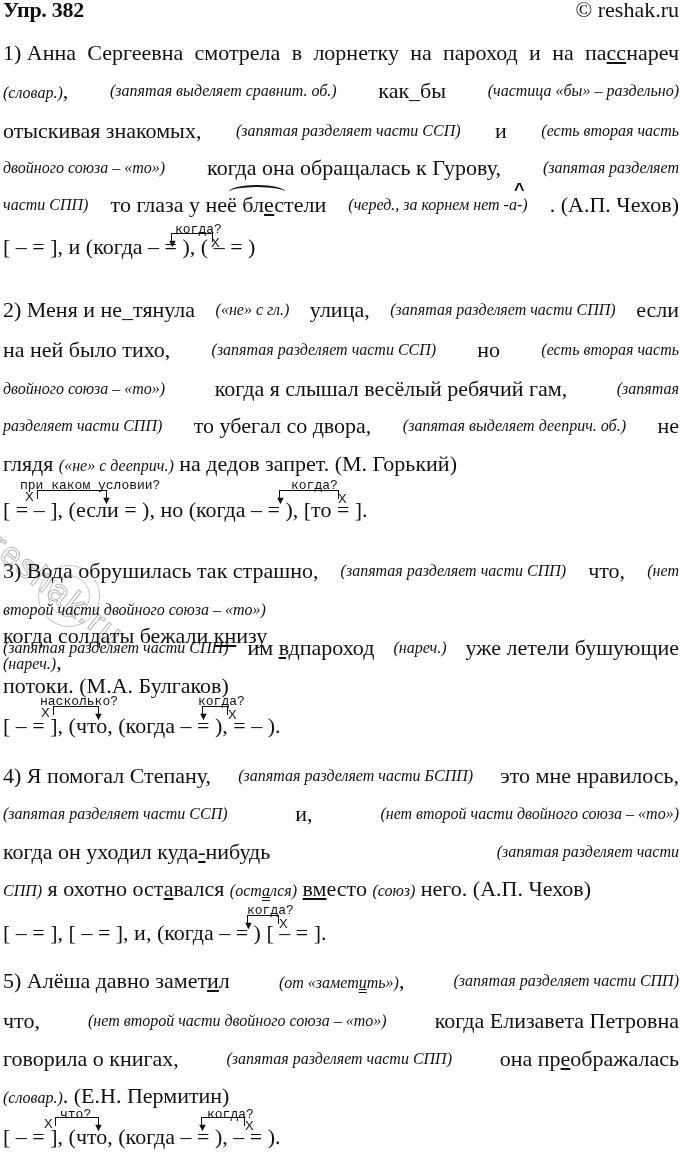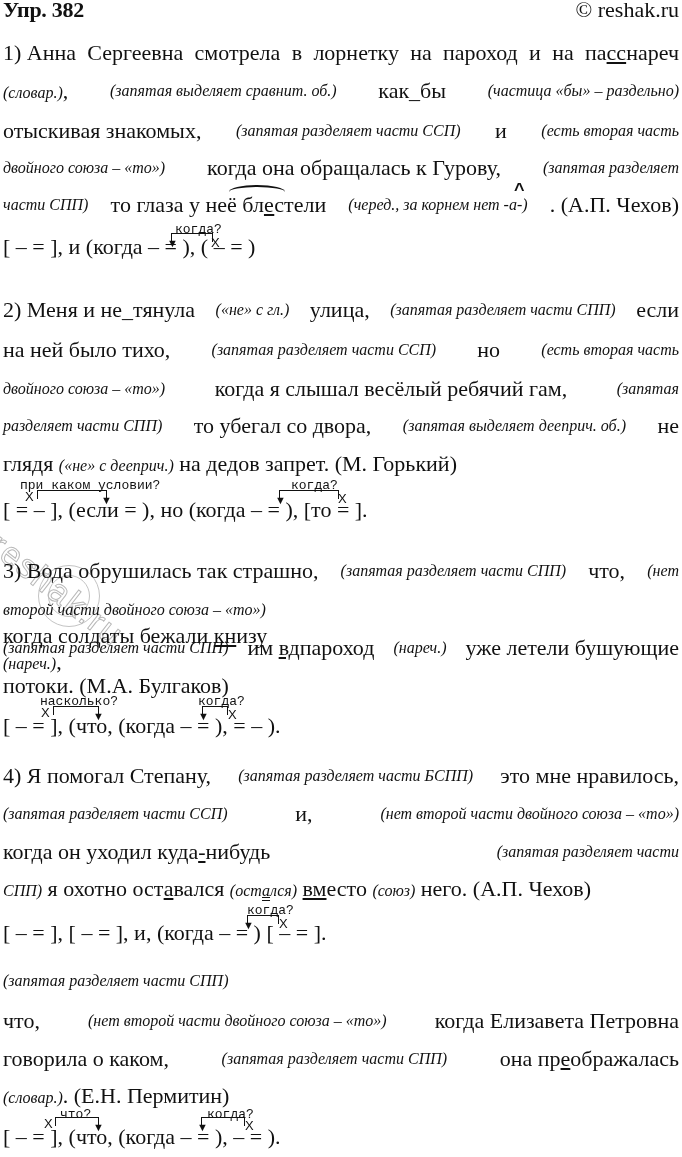--- a/index.html
+++ b/index.html
@@ -195,29 +195,31 @@
     <span>[ – = ], [ – = ], и, (когда – = ) [ – = ].</span>
   </div>
   <span class="q" style="left:247px;top:903px;">когда?</span>
   <div class="brk" style="left:247px;top:915px;width:30px;"></div>
   <span class="arr" style="left:243px;top:920px;">▼</span>
   <span class="xm" style="left:279px;top:917px;">X</span>
 </div>
 
 <div>
   <div class="line just" style="top:968px;">
+    <span><span>5) Алёша давно замет</span><span class="u">и</span><span>л</span></span>
+    <span><i><span>(от «замет</span><span class="uu">и</span><span>ть»)</span></i><span>,</span></span>
     <i>(запятая разделяет части СПП)</i>
   </div>
   <div class="line just" style="top:1008px;">
     <span>что,</span>
     <i>(нет второй части двойного союза – «то»)</i>
     <span>когда Елизавета Петровна</span>
   </div>
   <div class="line just" style="top:1046px;">
-    <span>говорила о каком,</span>
+    <span>говорила о книгах,</span>
     <i>(запятая разделяет части СПП)</i>
     <span><span>она пр</span><span class="u">е</span><span>ображалась</span></span>
   </div>
   <div class="line" style="top:1083px;">
     <i>(словар.)</i><span>. (Е.Н. Пермитин)</span>
   </div>
 
   <div class="scheme" style="top:1124px;">
     <span>[ – = ], (что, (когда – = ), – = ).</span>
   </div>

